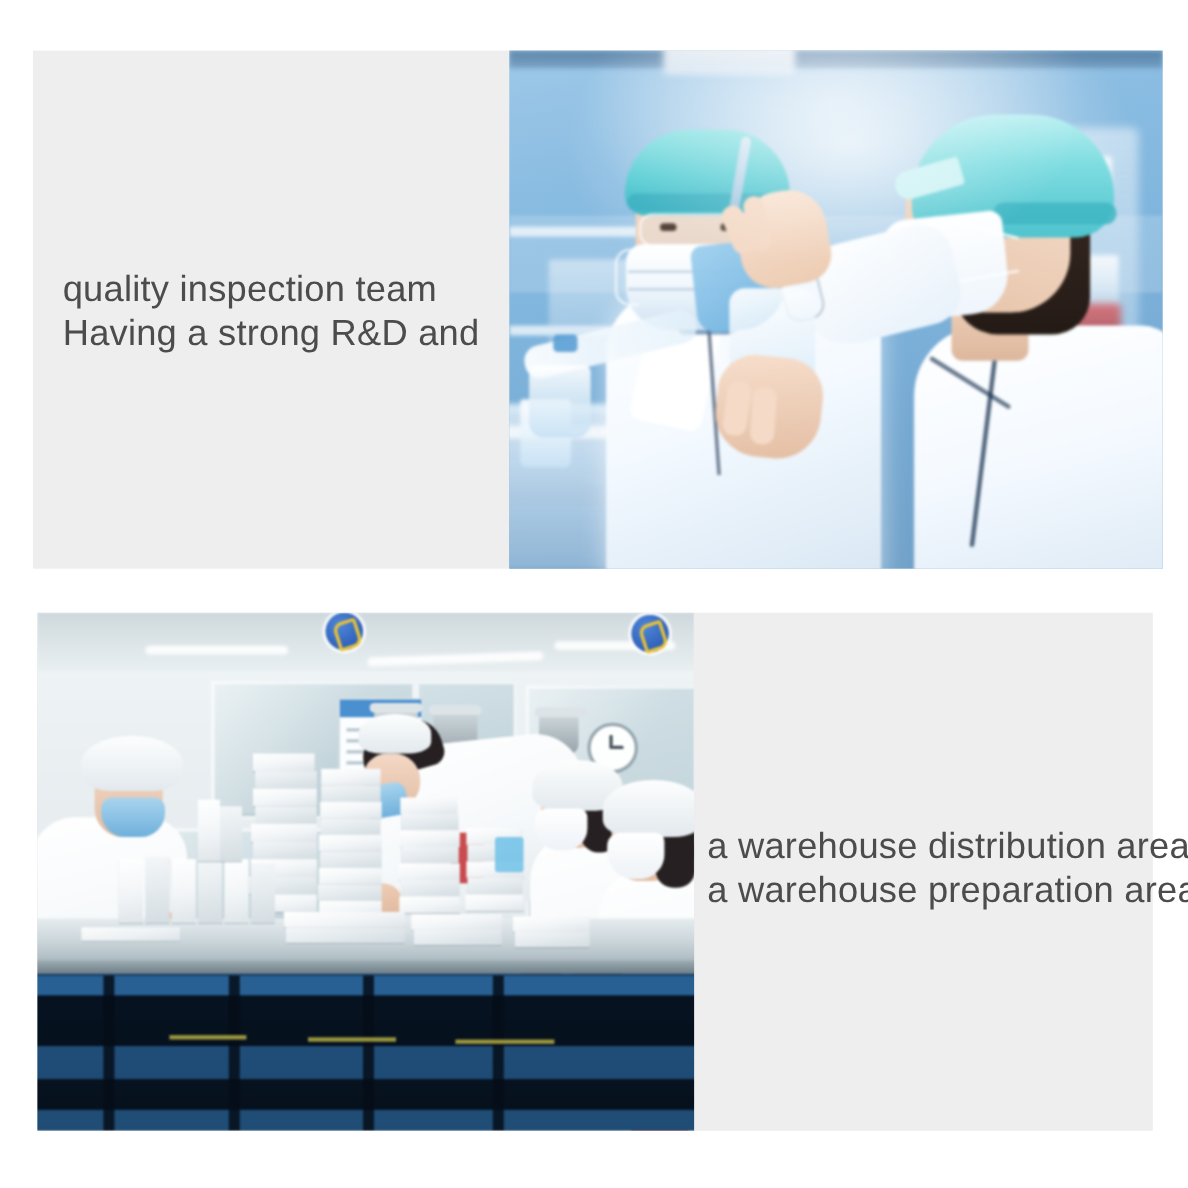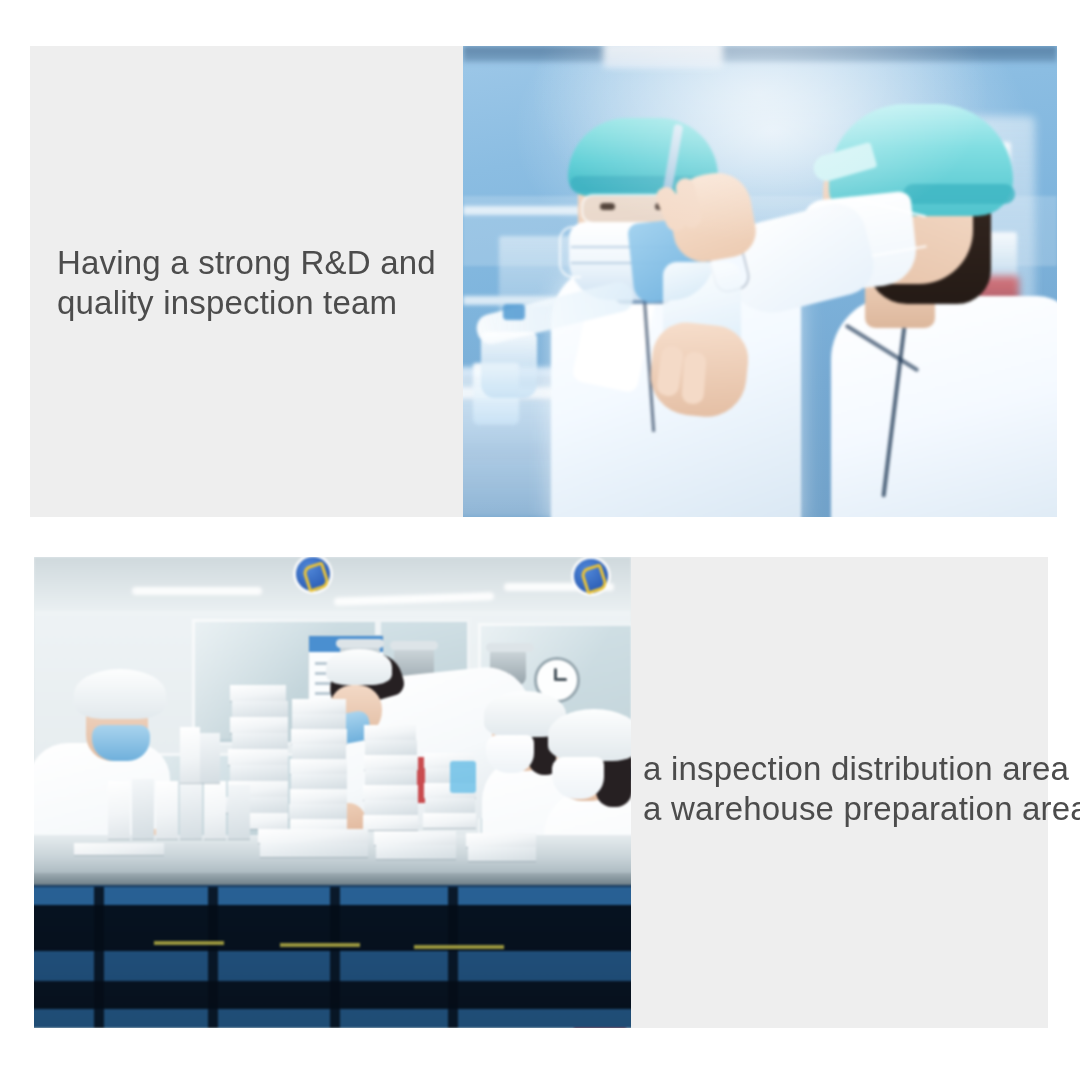--- a/index.html
+++ b/index.html
@@ -435,22 +435,22 @@
       <div class="lab-layer finger" style="left:220px;top:306px;width:22px;height:52px;transform:rotate(4deg);"></div>
 
       <div class="lab-layer tube-arm"></div>
       <div class="lab-layer tube-cap"></div>
       <div class="lab-layer tube-glass"></div>
     </div>
     <div class="lab-haze"></div>
   </div>
 
   <div class="caption" id="caption-top" style="left:57px;top:243px;">
+    <span class="line">quality inspection team</span>
     <span class="line">Having a strong R&amp;D and</span>
-    <span class="line">quality inspection team</span>
   </div>
 
   <div class="panel" id="bottom-panel" style="left:34px;top:557px;width:1014px;height:471px;"></div>
 
   <div class="photo" id="photo-warehouse" style="left:34px;top:557px;width:597px;height:471px;">
     <div class="wh-blurwrap">
       <div class="wh-ceiling"></div>
       <div class="wh-ceilstrip" style="left:98px;top:30px;width:130px;"></div>
       <div class="wh-ceilstrip" style="left:300px;top:38px;width:160px;transform:rotate(-2deg);"></div>
       <div class="wh-ceilstrip" style="left:470px;top:26px;width:110px;"></div>
@@ -596,17 +596,17 @@
       <div class="wh-darkbar" style="left:174px;top:330px;width:10px;height:141px;"></div>
       <div class="wh-darkbar" style="left:296px;top:330px;width:10px;height:141px;"></div>
       <div class="wh-darkbar" style="left:414px;top:330px;width:10px;height:141px;"></div>
       <div class="wh-yellowtape" style="left:120px;top:384px;width:70px;"></div>
       <div class="wh-yellowtape" style="left:246px;top:386px;width:80px;"></div>
       <div class="wh-yellowtape" style="left:380px;top:388px;width:90px;"></div>
     </div>
   </div>
 
   <div class="caption right" id="caption-bottom" style="left:643px;top:749px;width:400px;">
-    <span class="line">a inspection distribution area</span>
+    <span class="line">a warehouse distribution area</span>
     <span class="line">a warehouse preparation area</span>
   </div>
 
 </div>
 
 </body></html>

